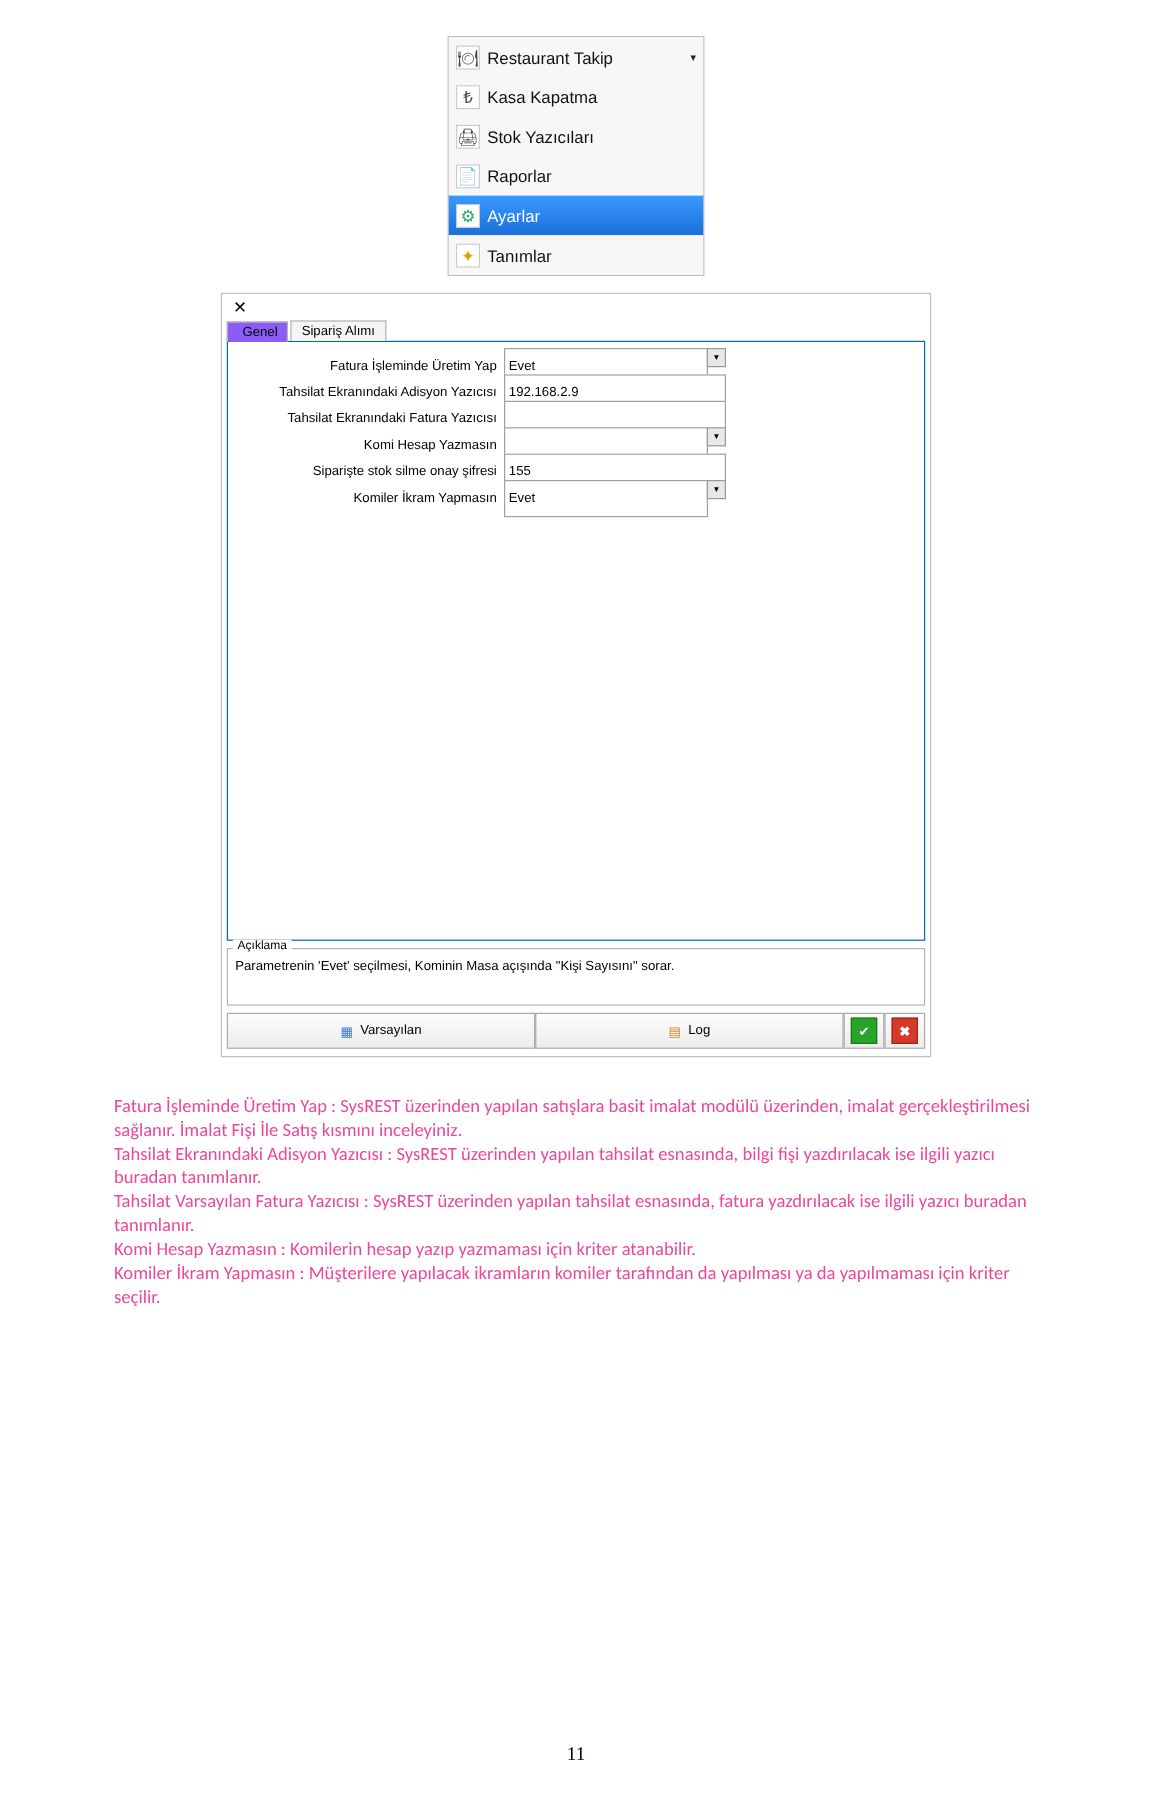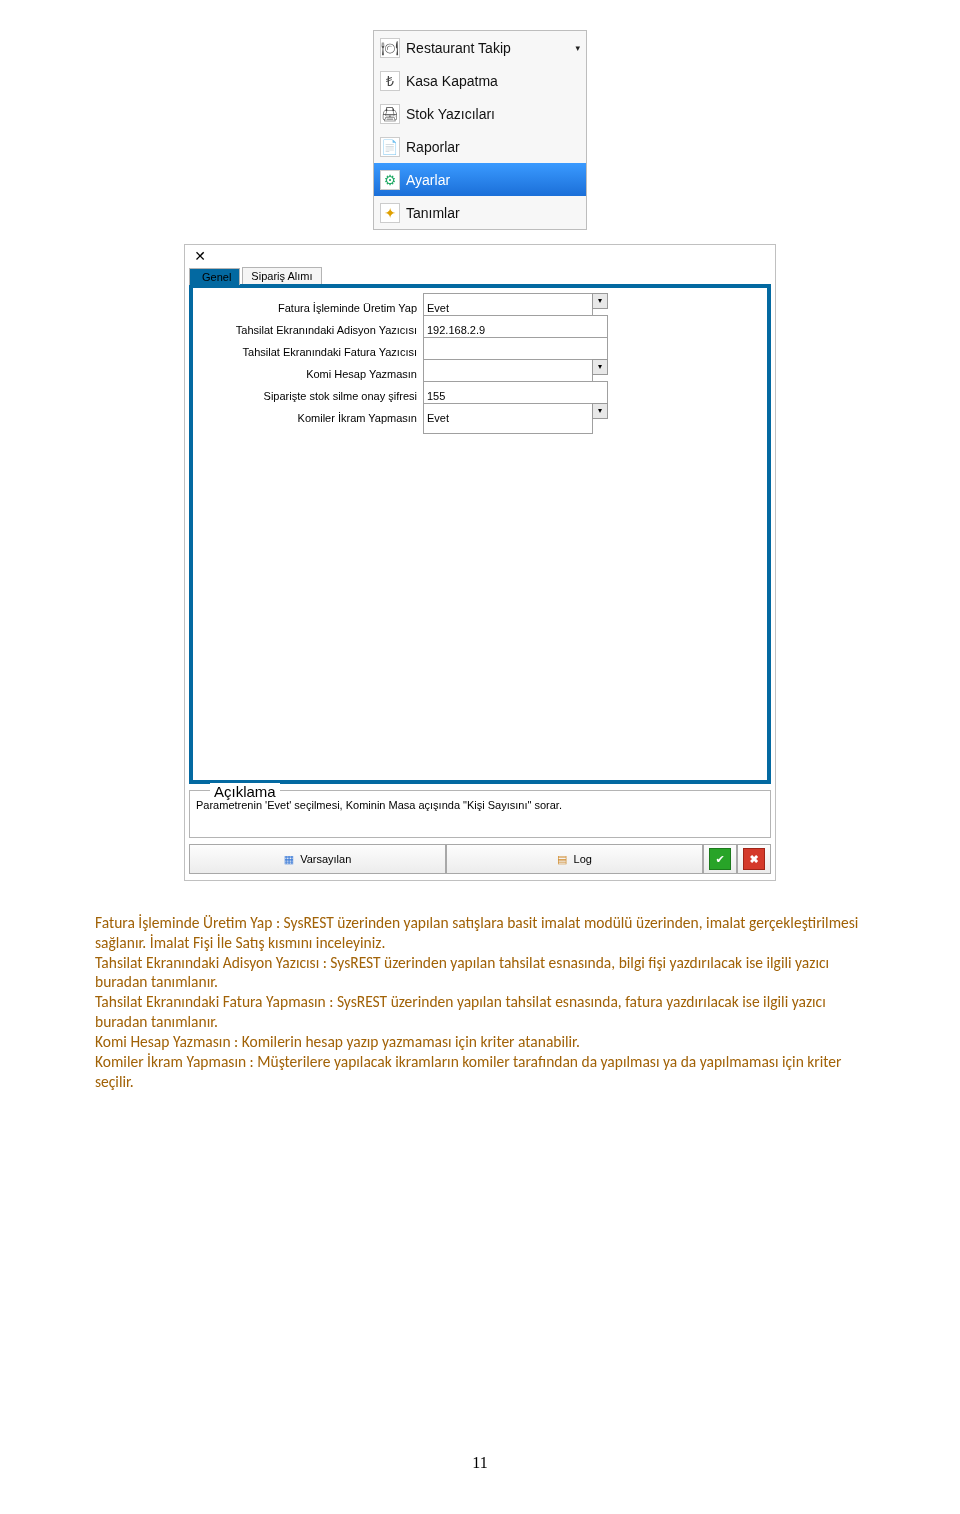--- a/index.html
+++ b/index.html
@@ -80,27 +80,27 @@
   }
   .tab {
     border: 1px solid #b4b4b4;
     border-bottom: none;
     padding: 2px 8px;
     font-size: 11px;
     background: #f5f5f5;
     cursor: pointer;
   }
   .tab.active {
-    background: #0369a1;
+    background: #8b5cf6;
     position: relative;
     top: 1px;
     padding-left: 12px;
   }
   .tabpanel {
-    border: 4px solid #0369a1;
+    border: 1px solid #0369a1;
     margin: 0 4px 6px 4px;
     background: #fff;
     height: 500px;
     padding-top: 10px;
   }
   .form-row {
     display: flex;
     align-items: center;
     height: 20px;
     margin-bottom: 2px;
@@ -141,24 +141,24 @@
     margin-left: -1px;
   }
   .fieldset {
     border: 1px solid #b4b4b4;
     margin: 0 4px 6px 4px;
     position: relative;
   }
   .fieldset-legend {
     position: absolute;
     top: -8px;
-    left: 20px;
+    left: 4px;
     background: #fff;
     padding: 0 4px;
-    font-size: 15px;
+    font-size: 10px;
   }
   .fieldset-body {
     padding: 8px 6px 4px 6px;
     font-size: 11px;
     height: 46px;
   }
   .dlg-footer {
     display: flex;
     margin: 0 4px 6px 4px;
     gap: 0;
@@ -192,21 +192,21 @@
     color: #fff;
     display: flex;
     align-items: center;
     justify-content: center;
     font-weight: bold;
   }
   .body-text {
     font-family: Calibri, sans-serif;
     font-size: 15.5px;
     line-height: 1.28;
-    color: #a16207;
+    color: #ec4899;
   }
   .body-text p { margin: 0; }
   .page-num {
     position: absolute;
     bottom: 42px;
     left: 0;
     width: 960px;
     text-align: center;
     font-family: "Times New Roman", serif;
     font-size: 16px;
@@ -316,18 +316,18 @@
     </div>
     <div class="foot-btn sq">
       <span class="x-box">✖</span>
     </div>
   </div>
 </div>
 
 <div class="body-text">
   <p><span>Fatura İşleminde Üretim Yap :</span><span> SysREST üzerinden yapılan satışlara basit imalat modülü üzerinden, imalat gerçekleştirilmesi sağlanır. İmalat Fişi İle Satış kısmını inceleyiniz.</span></p>
   <p><span>Tahsilat Ekranındaki Adisyon Yazıcısı :</span><span> SysREST üzerinden yapılan tahsilat esnasında, bilgi fişi yazdırılacak ise ilgili yazıcı buradan tanımlanır.</span></p>
-  <p><span>Tahsilat Ekranındaki Fatura Yapmasın :</span><span> SysREST üzerinden yapılan tahsilat esnasında, fatura yazdırılacak ise ilgili yazıcı buradan tanımlanır.</span></p>
+  <p><span>Tahsilat Varsayılan Fatura Yazıcısı :</span><span> SysREST üzerinden yapılan tahsilat esnasında, fatura yazdırılacak ise ilgili yazıcı buradan tanımlanır.</span></p>
   <p><span>Komi Hesap Yazmasın :</span><span> Komilerin hesap yazıp yazmaması için kriter atanabilir.</span></p>
   <p><span>Komiler İkram Yapmasın :</span><span> Müşterilere yapılacak ikramların komiler tarafından da yapılması ya da yapılmaması için kriter seçilir.</span></p>
 </div>
 
 <div class="page-num">11</div>
 
 </body></html>

